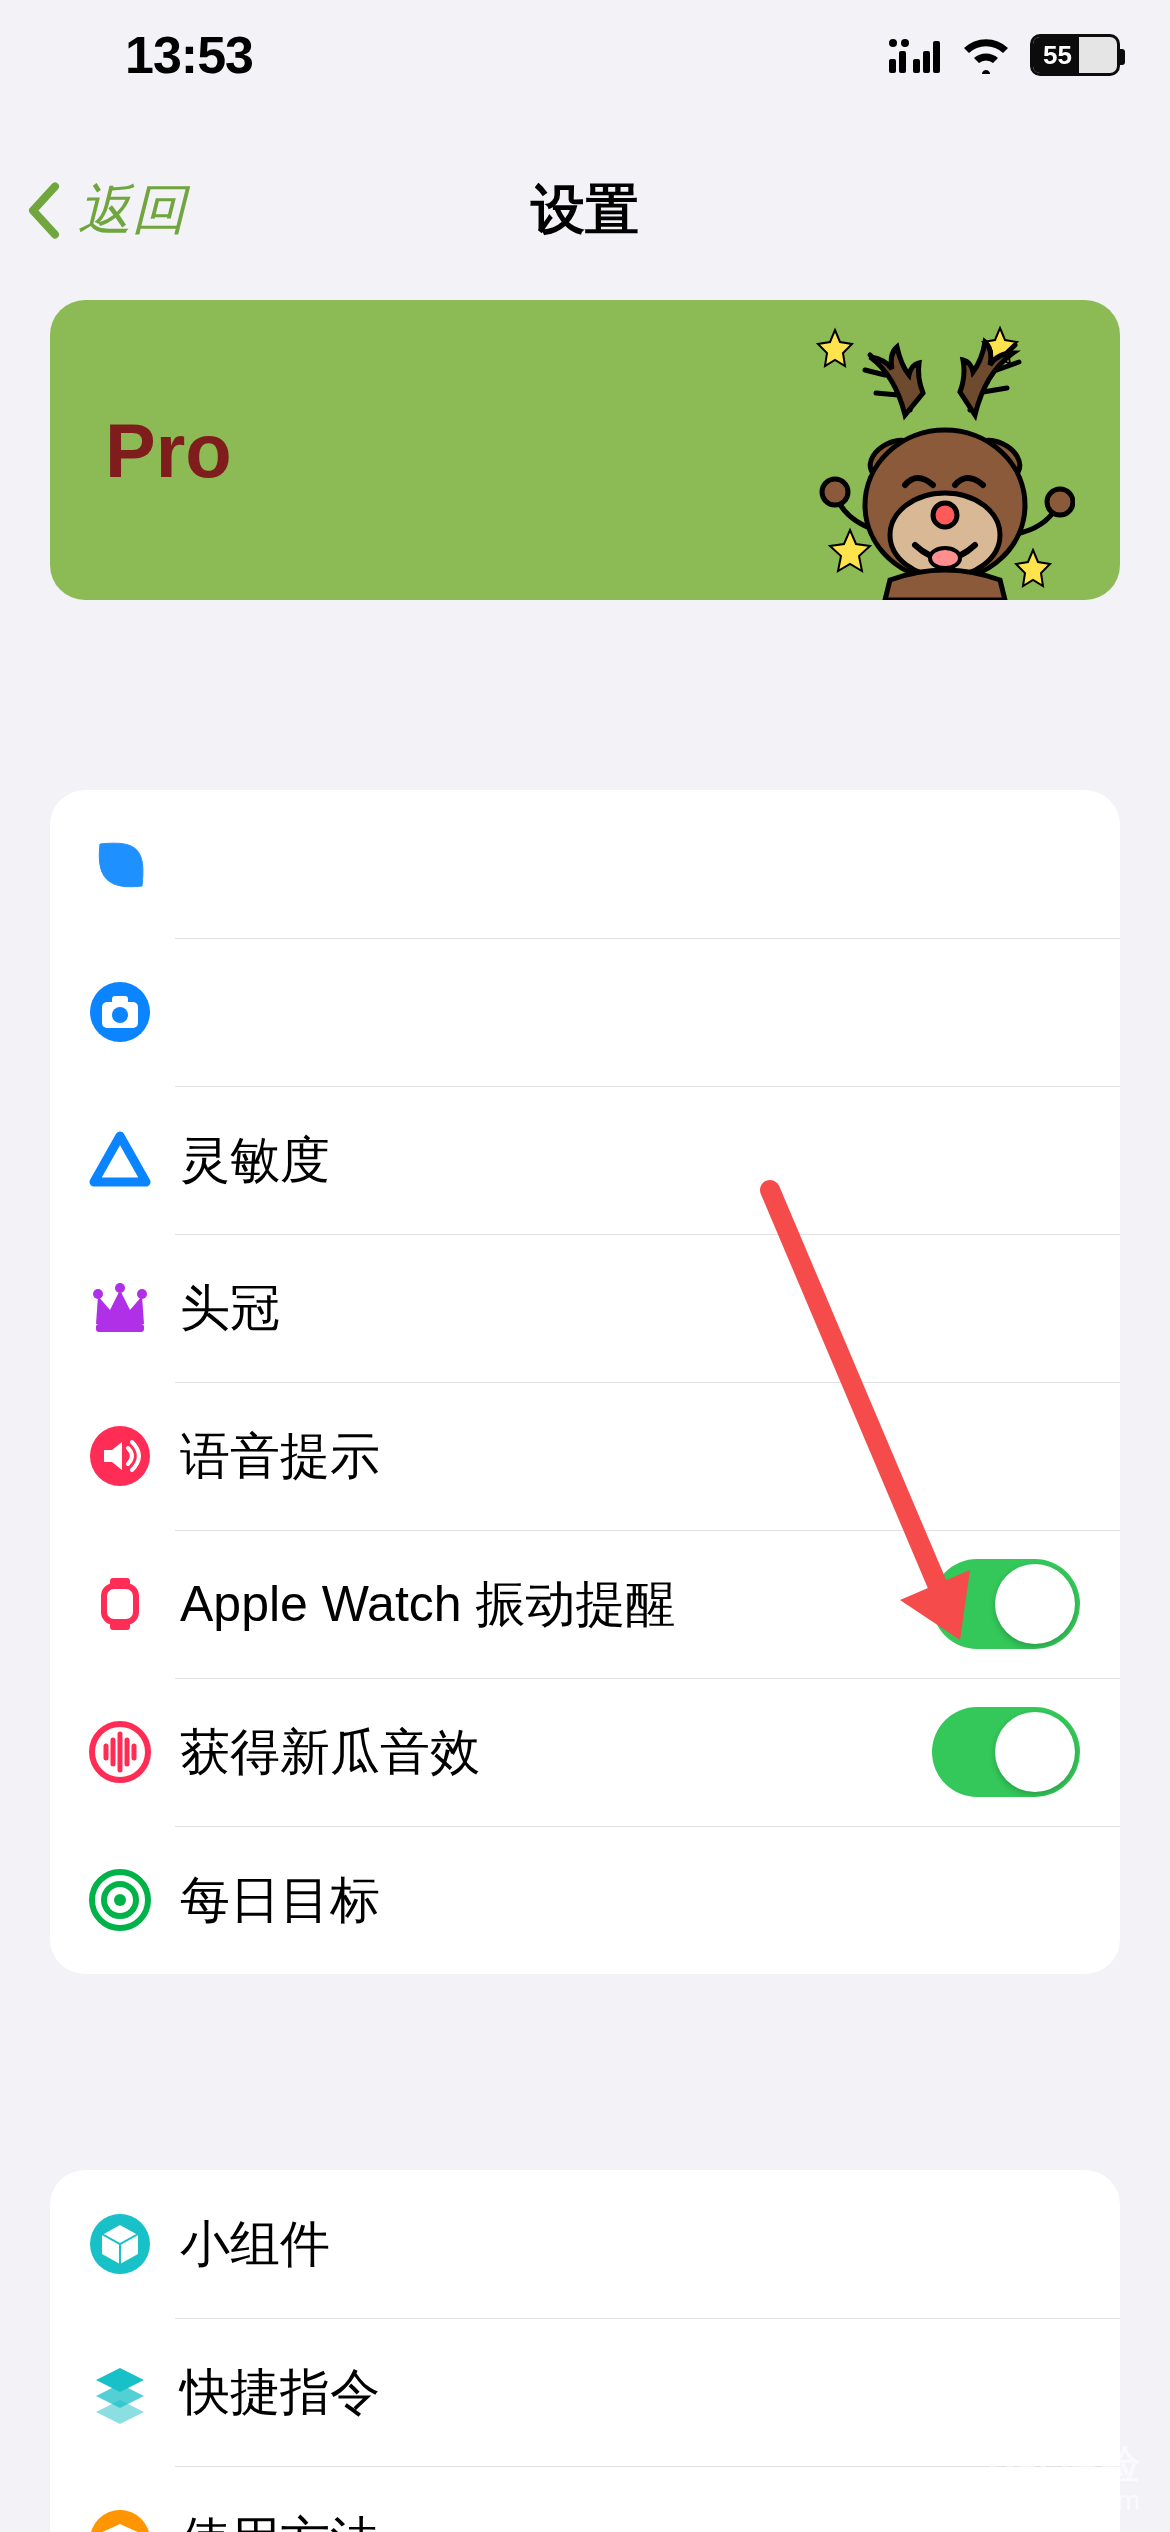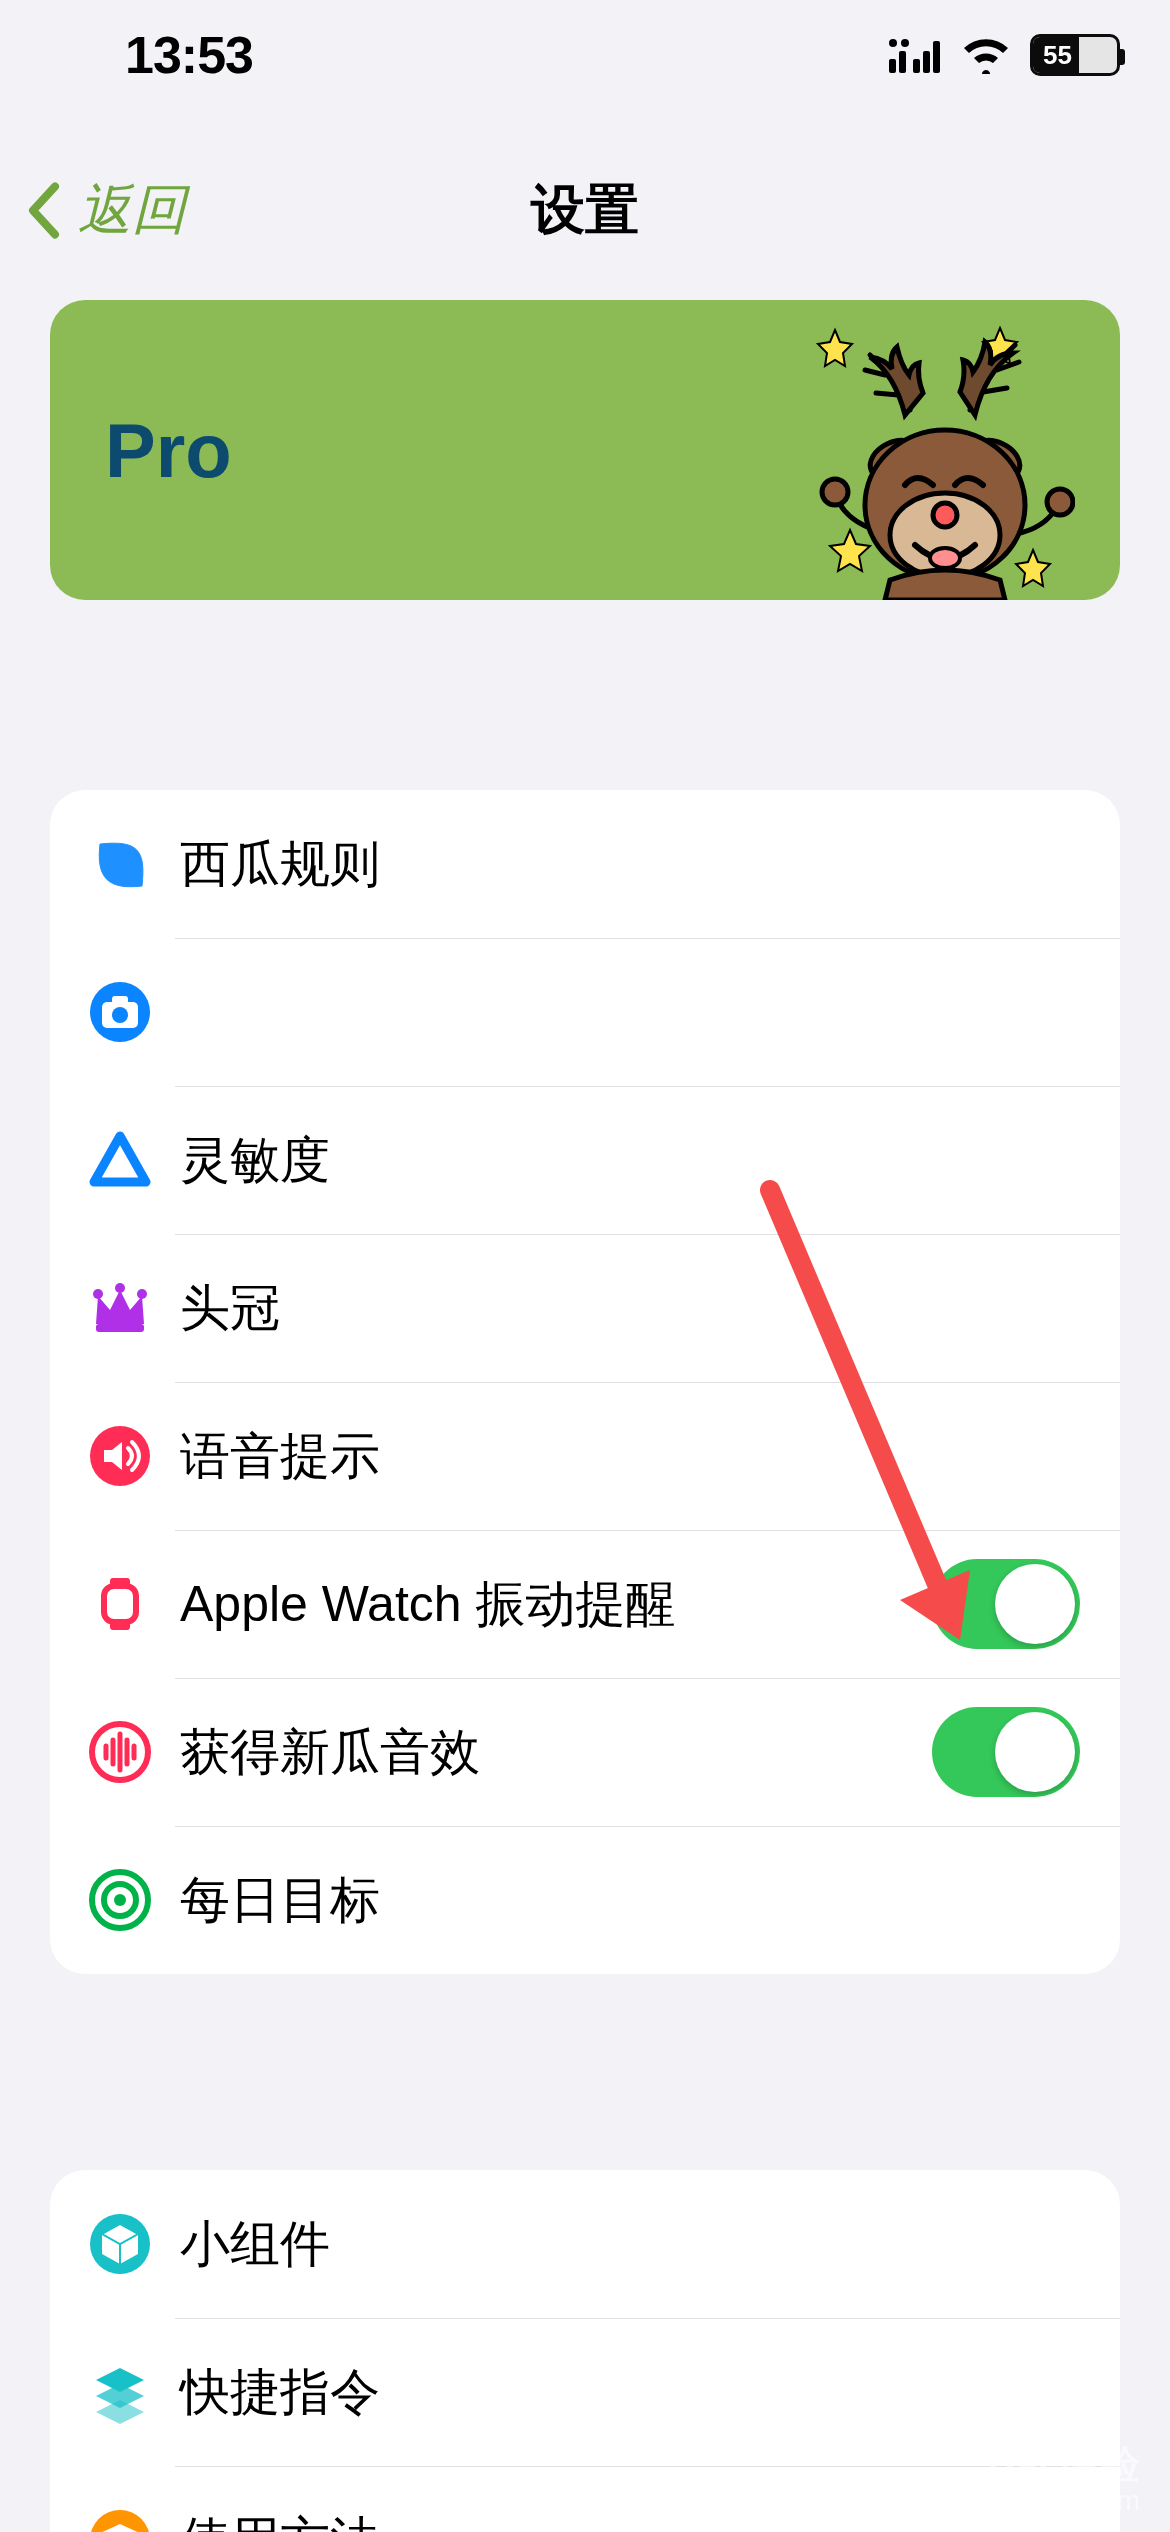--- a/index.html
+++ b/index.html
@@ -46,21 +46,21 @@
   
   .pro-banner {
     position: absolute; top: 300px; left: 50px; right: 50px;
     height: 300px;
     background: #8cbb55;
     border-radius: 35px;
     display: flex; align-items: center;
     padding-left: 55px;
     overflow: hidden;
   }
-  .pro-text { color: #0c4a6e; font-size: 76px; font-weight: 800; }
+  .pro-text { color: #7f1d1d; font-size: 76px; font-weight: 800; }
   .reindeer-wrap { position: absolute; right: 45px; bottom: 0; width: 270px; height: 280px; }
 
   
   .group {
     position: absolute; left: 50px; right: 50px;
     background: #fff; border-radius: 35px;
     overflow: hidden;
   }
   .group-1 { top: 790px; }
   .group-2 { top: 2170px; }
@@ -187,21 +187,20 @@
 </div>
 
 <div class="group group-1">
 
   <div class="row">
     <div class="row-icon">
       <svg width="64" height="64" viewBox="0 0 64 64">
           <path d="M12 12 C50 8 58 18 54 54 C20 58 8 46 12 12 Z M16 16 Q36 30 50 50" fill="#1e90ff" stroke="#1e90ff"></path>
         </svg>
     </div>
-    <div class="row-label">西瓜规则</div>
   </div>
 
   <div class="row">
     <div class="row-icon">
       <svg width="64" height="64" viewBox="0 0 64 64">
           <circle cx="32" cy="32" r="30" fill="#0a84ff"></circle>
           <rect x="14" y="22" width="36" height="26" rx="5" fill="#fff"></rect>
           <rect x="24" y="16" width="16" height="8" rx="3" fill="#fff"></rect>
           <circle cx="32" cy="35" r="8" fill="#0a84ff"></circle>
         </svg>

